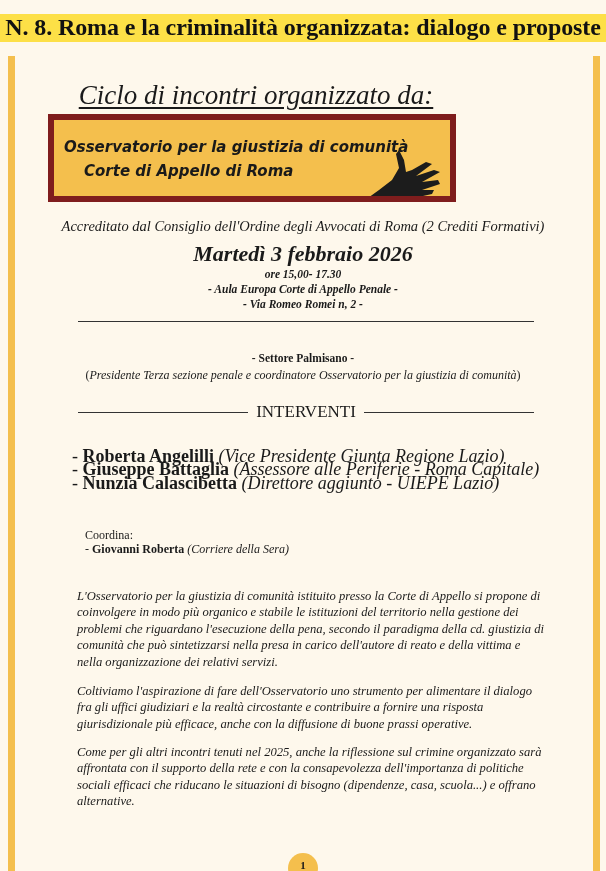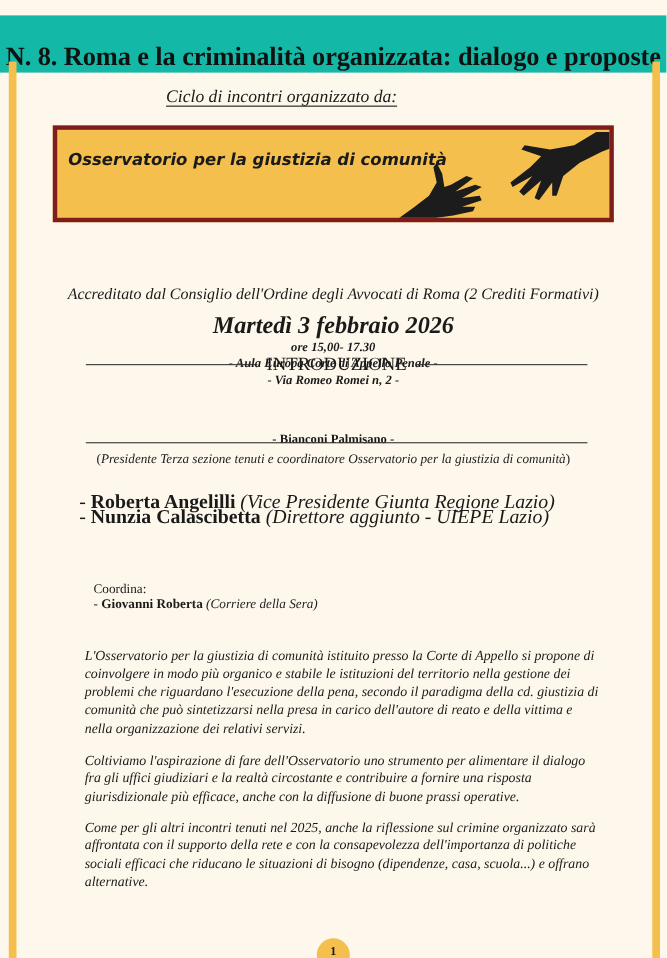--- a/index.html
+++ b/index.html
@@ -4,49 +4,49 @@
   <style>
     html, body { margin: 0; padding: 0; }
     body {
       width: 606px; height: 871px; overflow: hidden;
       background: #fef8ec;
       font-family: "Liberation Serif", serif;
       color: #1a1a1a;
       position: relative;
     }
     .header-band {
-      position: absolute; left: 0; top: 14px; width: 606px; height: 52px;
-      background: #14b8a6;
-      display: flex; align-items: flex-end; justify-content: center;
+      position: absolute; left: 0; top: 14px; width: 606px; height: 28px;
+      background: #fde047;
+      display: flex; align-items: flex-start; justify-content: center;
     }
     .header-band h1 {
       margin: 0; font-size: 24px; font-weight: bold; color: #111; white-space: nowrap;
       letter-spacing: -0.1px;
     }
     .frame {
       position: absolute; left: 8px; top: 56px; width: 578px; height: 815px;
       border-left: 7px solid #f4bf4d; border-right: 7px solid #f4bf4d; border-bottom: 7px solid #f4bf4d;
       box-sizing: content-box;
     }
     .subtitle {
       position: absolute; left: 0; top: 80px; width: 512px; text-align: center;
-      font-style: italic; font-size: 16px; text-decoration: underline; text-underline-offset: 3px;
+      font-style: italic; font-size: 27px; text-decoration: underline; text-underline-offset: 3px;
     }
     .banner {
-      position: absolute; left: 48px; top: 114px; width: 510px; height: 88px;
-      background: #f4bf4d; border: 4px solid #7f1d1d; box-sizing: border-box; overflow: hidden;
+      position: absolute; left: 48px; top: 114px; width: 408px; height: 88px;
+      background: #f4bf4d; border: 6px solid #7f1d1d; box-sizing: border-box; overflow: hidden;
     }
     .banner .line1, .banner .line2 {
       position: absolute; font-family: "DejaVu Sans", sans-serif; font-style: italic; font-weight: bold;
       font-size: 15px; color: #1a1a1a; white-space: nowrap;
     }
     .banner .line1 { left: 10px; top: 18px; }
     .banner .line2 { left: 30px; top: 42px; }
     .banner svg { position: absolute; left: 0; top: 0; }
-    .center { position: absolute; left: 0; width: 606px; text-align: center; margin-top: 42px; }
+    .center { position: absolute; left: 0; width: 606px; text-align: center; }
     .accr { top: 218px; font-style: italic; font-size: 14.5px; }
     .date { top: 241px; font-style: italic; font-weight: bold; font-size: 22px; }
     .time { top: 268px; font-style: italic; font-weight: bold; font-size: 11.5px; }
     .place { top: 283px; font-style: italic; font-weight: bold; font-size: 11.5px; }
     .addr { top: 298px; font-style: italic; font-weight: bold; font-size: 11.5px; }
     .section-head {
       position: absolute; left: 78px; width: 456px; display: flex; align-items: center;
     }
     .section-head .rule { flex: 1; height: 1px; background: #333; }
     .section-head .lbl { padding: 0 8px; font-size: 17px; }
@@ -87,44 +87,46 @@
 <div class="subtitle">Ciclo di incontri organizzato da:</div>
 
 <div class="banner">
   <svg width="510" height="88" viewBox="0 0 510 88">
 
     <path fill="#1c1c1c" d="M300,88 L325,70 L338,60 L345,48 L342,34 L345,30 L350,40 L352,52 L358,50 L372,42 L378,44 L362,56 L380,50 L386,52 L368,62 L384,60 L386,64 L368,70 L380,70 L378,74 L360,78 L345,80 L330,88 Z"></path>
 
     <path fill="#1c1c1c" d="M510,2 L490,2 L470,14 L448,18 L425,14 L422,18 L440,24 L430,34 L412,48 L414,52 L432,42 L420,56 L424,60 L440,46 L434,62 L438,64 L450,48 L450,60 L454,60 L460,42 L475,30 L495,20 L510,14 Z"></path>
   </svg>
   <div class="line1">Osservatorio per la giustizia di comunità</div>
+  <div class="line2">Corte di Appello di Roma</div>
 </div>
 
 <div class="center accr">Accreditato dal Consiglio dell'Ordine degli Avvocati di Roma (2 Crediti Formativi)</div>
 <div class="center date">Martedì 3 febbraio 2026</div>
 <div class="center time">ore 15,00- 17.30</div>
 <div class="center place">- Aula Europa Corte di Appello Penale -</div>
 <div class="center addr">- Via Romeo Romei n, 2 -</div>
 
 <div class="section-head" style="top:321px;">
   <span class="rule"></span>
-  <span class="lbl">INTRODUZIONE</span>
   <span class="rule"></span>
 </div>
 
-<div class="center intro-name">- Bianconi Palmisano -</div>
-<div class="center intro-role"><span>(</span><i>Presidente Terza sezione tenuti e coordinatore Osservatorio per la giustizia di comunità</i><span>)</span></div>
+<div class="center intro-name">- Settore Palmisano -</div>
+<div class="center intro-role"><span>(</span><i>Presidente Terza sezione penale e coordinatore Osservatorio per la giustizia di comunità</i><span>)</span></div>
 
 <div class="section-head" style="top:402px;">
   <span class="rule"></span>
+  <span class="lbl">INTERVENTI</span>
   <span class="rule"></span>
 </div>
 
 <ul class="speakers">
   <li><span>- </span><b>Roberta Angelilli</b> <i>(Vice Presidente Giunta Regione Lazio)</i></li>
+  <li><span>- </span><b>Giuseppe Battaglia</b> <i>(Assessore alle Periferie - Roma Capitale)</i></li>
   <li><span>- </span><b>Nunzia Calascibetta</b> <i>(Direttore aggiunto - UIEPE Lazio)</i></li>
 </ul>
 
 <div class="coord">
   <div>Coordina:</div>
   <div><span>- </span><b>Giovanni Roberta</b> <i>(Corriere della Sera)</i></div>
 </div>
 
 <p class="para p1">L'Osservatorio per la giustizia di comunità istituito presso la Corte di Appello si propone di coinvolgere in modo più organico e stabile le istituzioni del territorio nella gestione dei problemi che riguardano l'esecuzione della pena, secondo il paradigma della cd. giustizia di comunità che può sintetizzarsi nella presa in carico dell'autore di reato e della vittima e nella organizzazione dei relativi servizi.</p>
 <p class="para p2">Coltiviamo l'aspirazione di fare dell'Osservatorio uno strumento per alimentare il dialogo fra gli uffici giudiziari e la realtà circostante e contribuire a fornire una risposta giurisdizionale più efficace, anche con la diffusione di buone prassi operative.</p>

